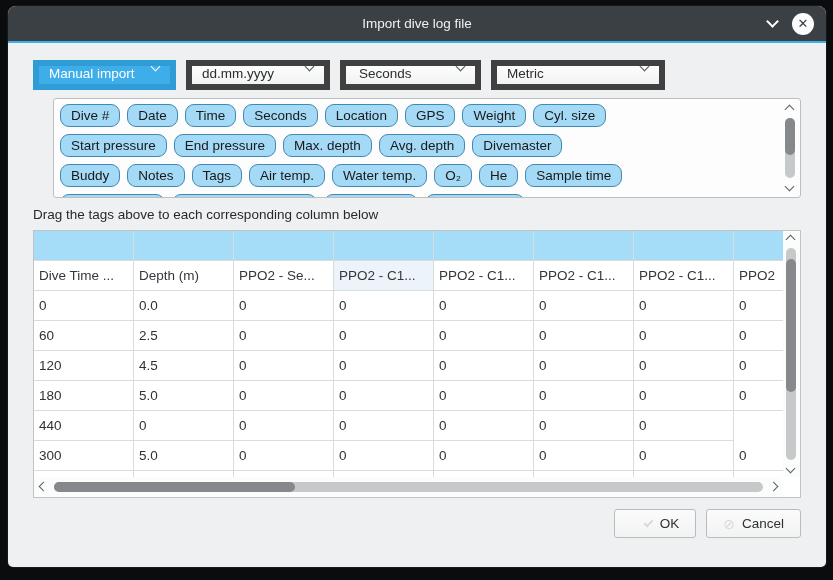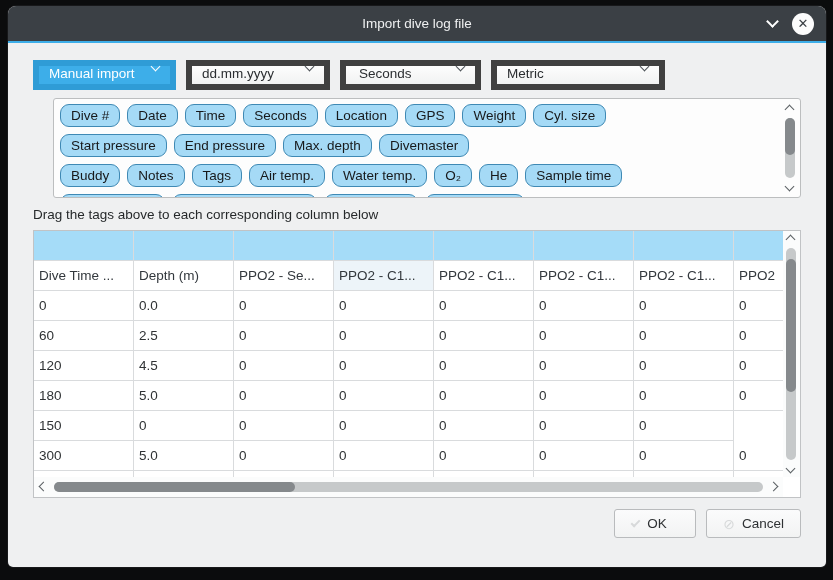--- a/index.html
+++ b/index.html
@@ -108,21 +108,21 @@
     position: absolute; top: 5px; height: 10px; left: 20px; right: 20px;
     background: #c6c9ca; border-radius: 5px;
   }
   .sb-thumb-h { position: absolute; top: 0; height: 10px; background: #85898c; border-radius: 5px; }
   
   .btnrow { margin-top: 11px; display: flex; justify-content: flex-end; gap: 10px; }
   .btn {
     height: 29px; border: 1px solid #b9bbbd; border-radius: 3px;
     background: linear-gradient(#fbfbfc, #f2f3f3);
     font-family: inherit; font-size: 13.5px; color: #2e3133;
-    display: flex; align-items: center; justify-content: flex-start; gap: 7px;
+    display: flex; align-items: center; justify-content: flex-end; gap: 7px;
     padding: 0 16px; min-width: 82px;
   }
   .btn-glyph { color: #d7d9da; }
   .check-glyph {
     display: inline-block; width: 9px; height: 5px; margin-top: -3px;
     border-left: 2px solid #d7d9da; border-bottom: 2px solid #d7d9da;
     transform: rotate(-45deg);
   }
   .cancel-glyph { font-size: 14px; line-height: 1; }
 </style>
@@ -170,20 +170,21 @@
             <div class="tag">Seconds</div>
             <div class="tag">Location</div>
             <div class="tag">GPS</div>
             <div class="tag">Weight</div>
             <div class="tag">Cyl. size</div>
           </div>
           <div class="tagrow">
             <div class="tag">Start pressure</div>
             <div class="tag">End pressure</div>
             <div class="tag">Max. depth</div>
+            <div class="tag">Avg. depth</div>
             <div class="tag">Divemaster</div>
           </div>
           <div class="tagrow">
             <div class="tag">Buddy</div>
             <div class="tag">Notes</div>
             <div class="tag">Tags</div>
             <div class="tag">Air temp.</div>
             <div class="tag">Water temp.</div>
             <div class="tag">O₂</div>
             <div class="tag">He</div>
@@ -264,21 +265,21 @@
               <div class="tcell">180</div>
               <div class="tcell">5.0</div>
               <div class="tcell">0</div>
               <div class="tcell">0</div>
               <div class="tcell">0</div>
               <div class="tcell">0</div>
               <div class="tcell">0</div>
               <div class="tcell">0</div>
             </div>
             <div class="trow">
-              <div class="tcell">150</div>
+              <div class="tcell">440</div>
               <div class="tcell">0</div>
               <div class="tcell">0</div>
               <div class="tcell">0</div>
               <div class="tcell">0</div>
               <div class="tcell">0</div>
               <div class="tcell">0</div>
             </div>
             <div class="trow">
               <div class="tcell">300</div>
               <div class="tcell">5.0</div>

